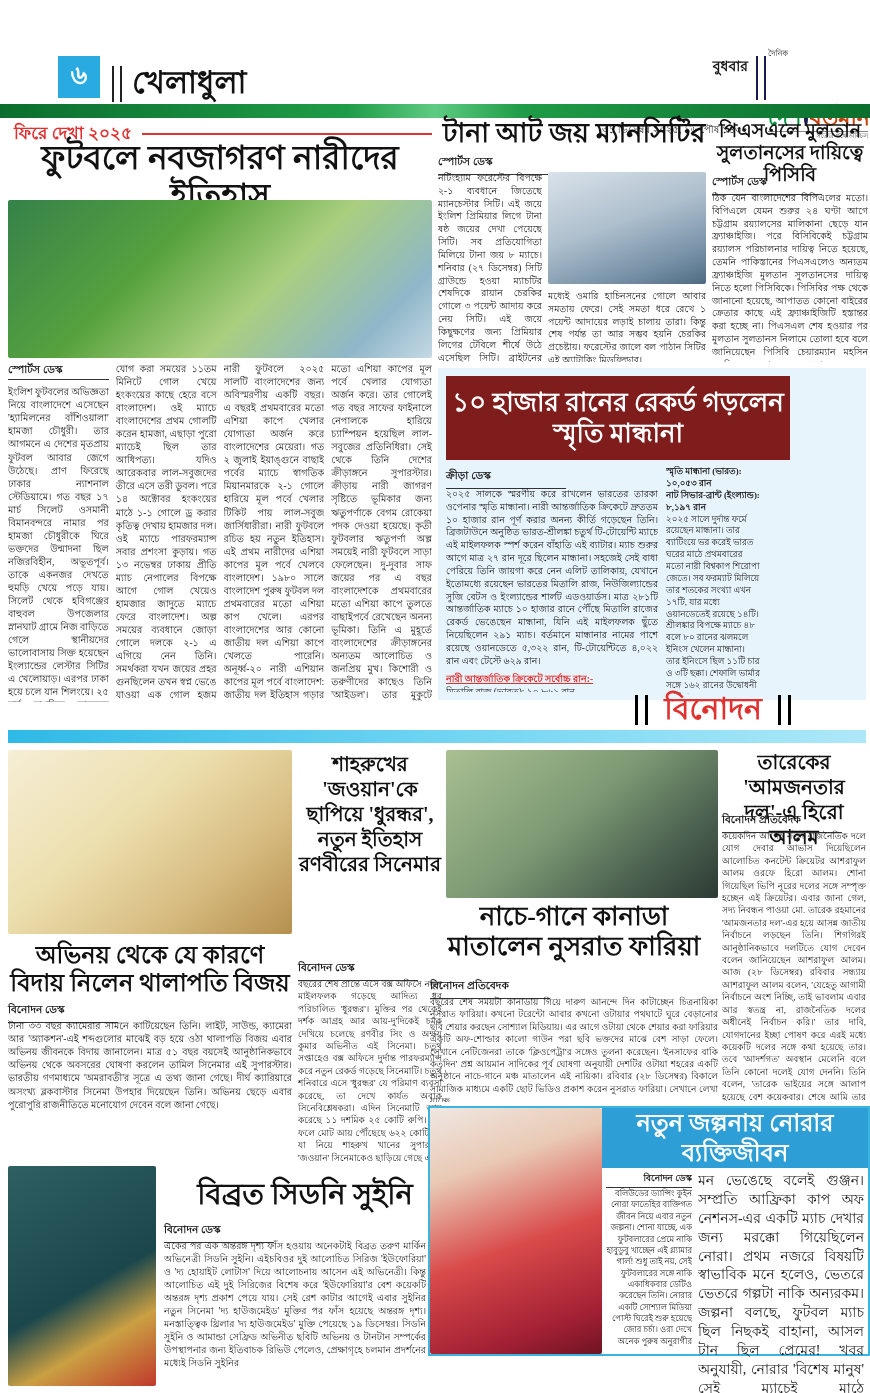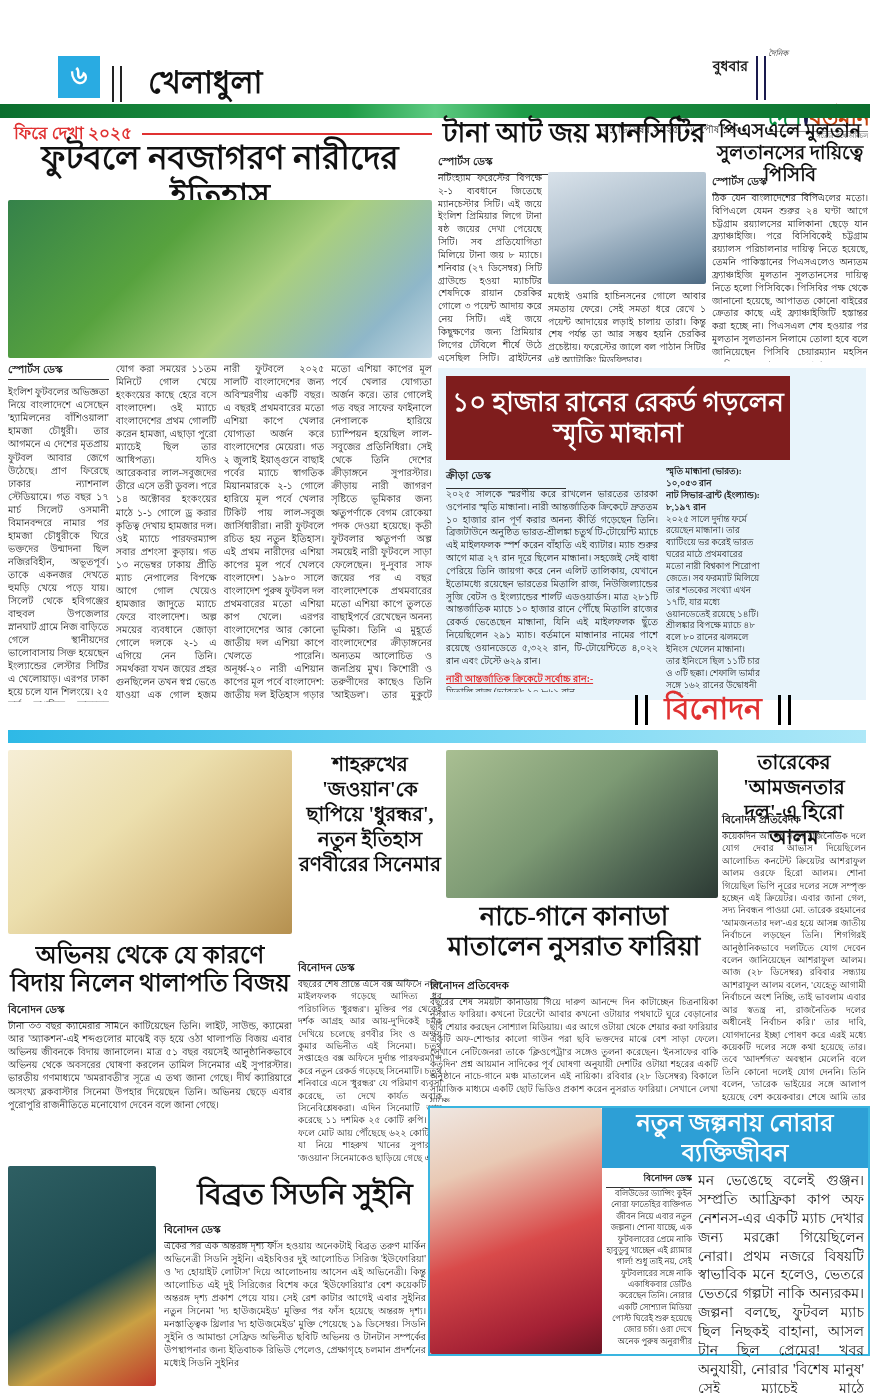--- a/index.html
+++ b/index.html
@@ -10,28 +10,28 @@
   .center{text-align:center;}
   .byline{font-weight:700;font-size:10.5px;border-bottom:1.5px solid #333;padding-bottom:3px;
           font-family:"Liberation Sans","DejaVu Sans",sans-serif;}
   .body-txt{font-size:10px;line-height:1.38;text-align:justify;overflow:hidden;}
   .photo{overflow:hidden;border-radius:2px;}
   
   .pagenum{left:58px;top:56px;width:42px;height:42px;background:#29abe2;color:#fff;
            font-size:26px;font-weight:700;display:flex;align-items:center;justify-content:center;}
   .sect-wrap{left:112px;top:58px;display:flex;align-items:center;gap:10px;}
   .dbar{width:6px;height:36px;border-left:2px solid #222;border-right:2px solid #222;}
-  .sect-title{font-size:31px;font-weight:700;color:#111;margin-left:16px;}
+  .sect-title{font-size:31px;font-weight:700;color:#111;}
   .dateblock{right:122px;top:58px;text-align:right;line-height:1.25;
              font-family:"Liberation Sans","DejaVu Sans",sans-serif;}
   .dateblock .wd{font-weight:700;font-size:14px;}
   .dateblock .dt{font-size:10px;margin-top:48px;}
   .hdr-div{left:756px;top:56px;width:6px;height:44px;border-left:2px solid #1a1a4e;border-right:2px solid #1a1a4e;}
   .logo{left:768px;top:50px;width:100px;line-height:1.05;font-family:"Liberation Sans","DejaVu Sans",sans-serif;}
-  .logo .daily{font-size:8px;color:#333;font-style:italic;}
+  .logo .daily{font-size:8px;color:#333;}
   .brandline{display:flex;align-items:center;gap:2px;margin-top:48px;}
   .brand1{font-size:22px;font-weight:800;color:#00923f;}
   .brand2{font-size:22px;font-weight:800;color:#c2410c;}
   .branddot{width:13px;height:13px;border-radius:50%;background:#e03131;display:inline-block;
             border:2px solid #1a1a4e;}
   .tagline{font-size:6.5px;color:#444;border-top:1px solid #888;margin-top:2px;padding-top:1px;text-align:right;}
   .greenbar{left:0;top:104px;width:870px;height:14px;
             background:linear-gradient(90deg,#0b6e2e 0%,#1f9c47 40%,#5ecb82 50%,#1f9c47 60%,#0b6e2e 100%);}
   
   .kicker-row{left:14px;top:120px;width:418px;display:flex;align-items:center;}

